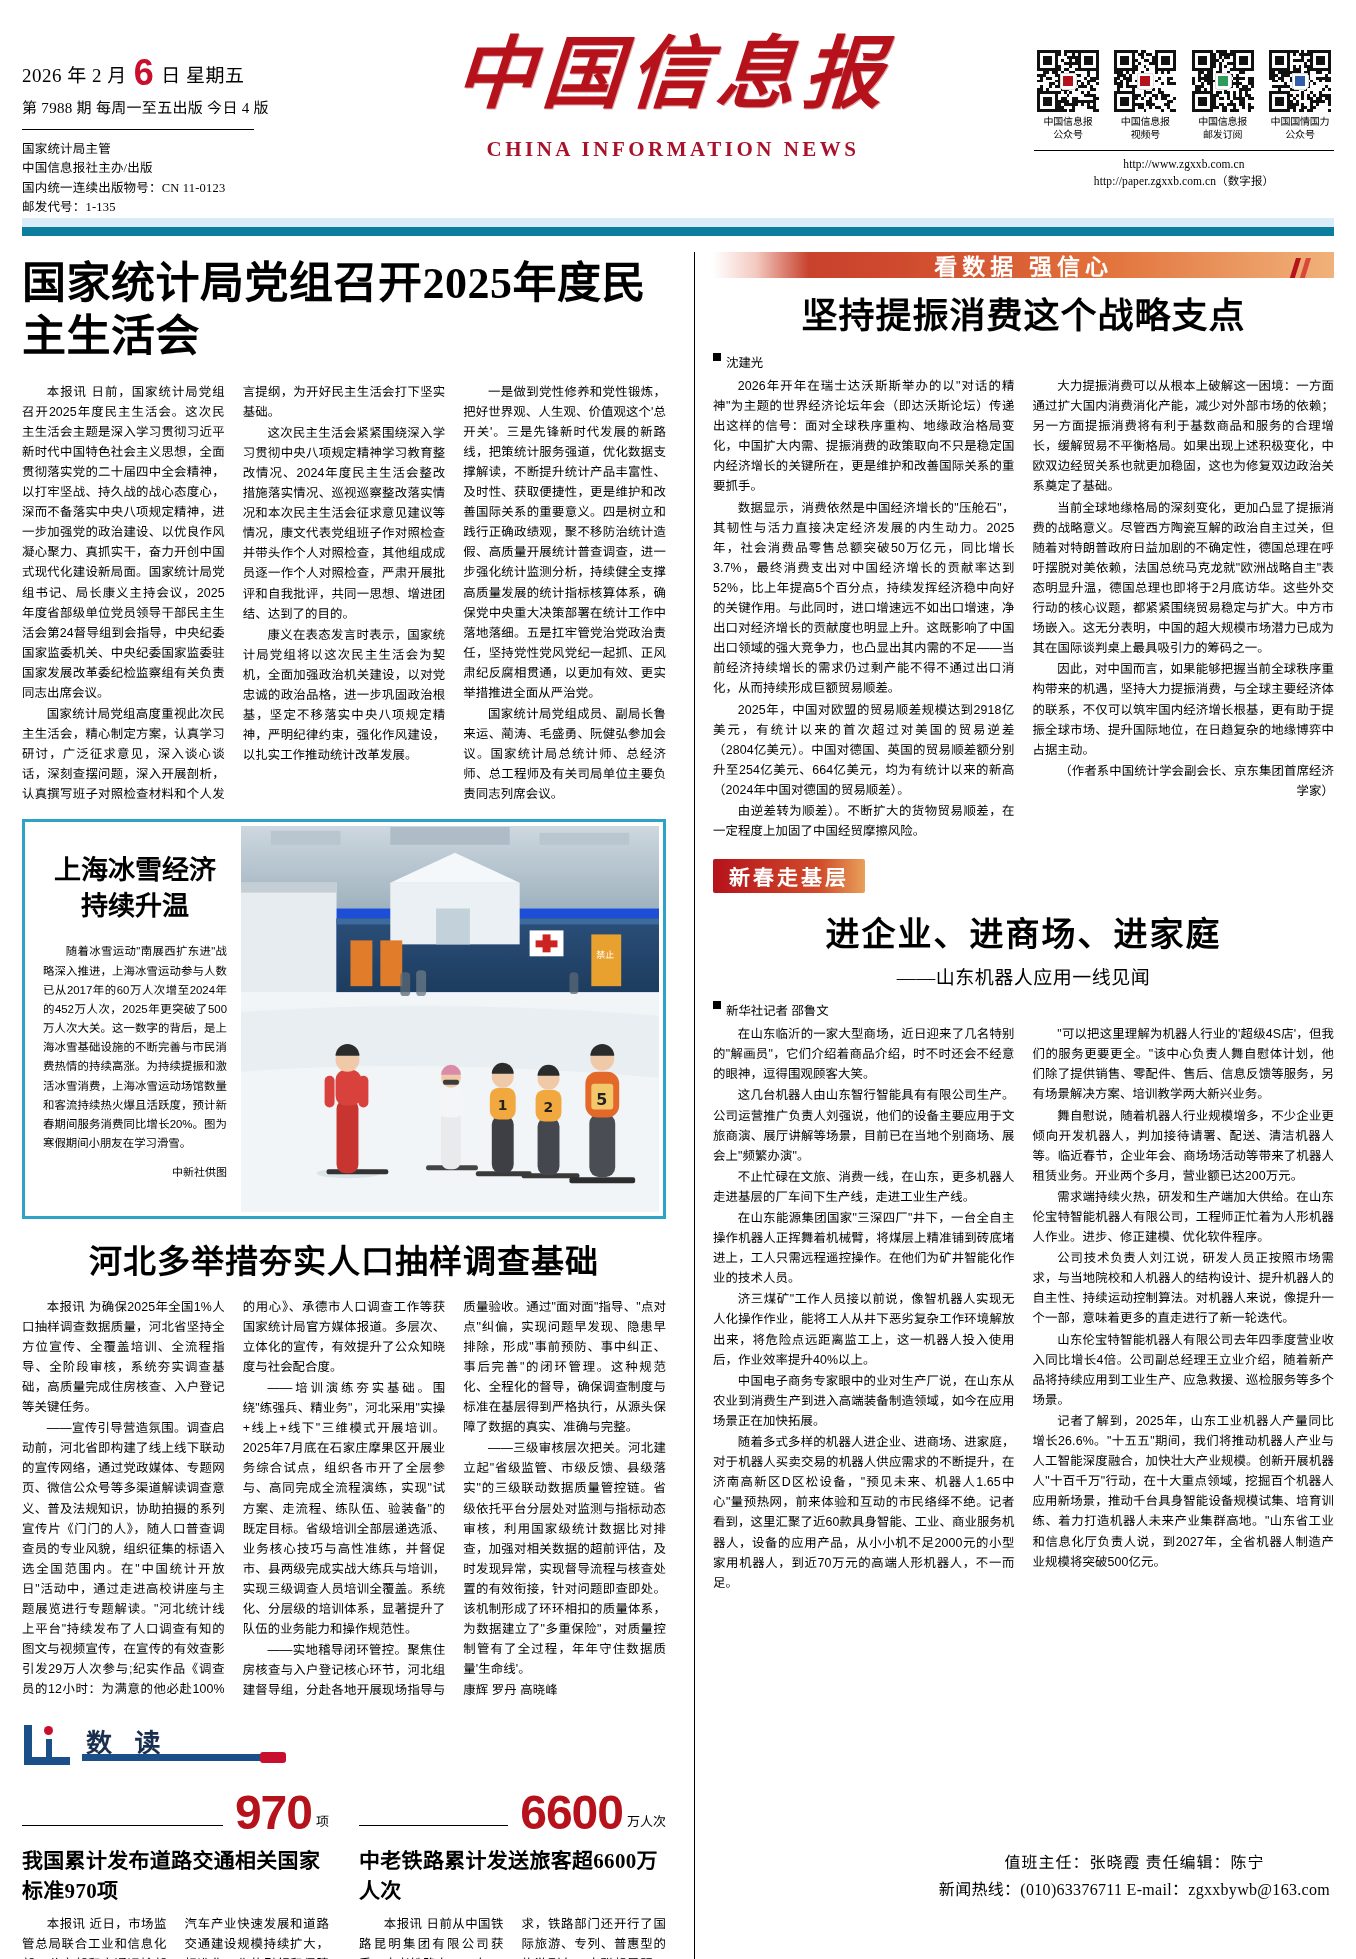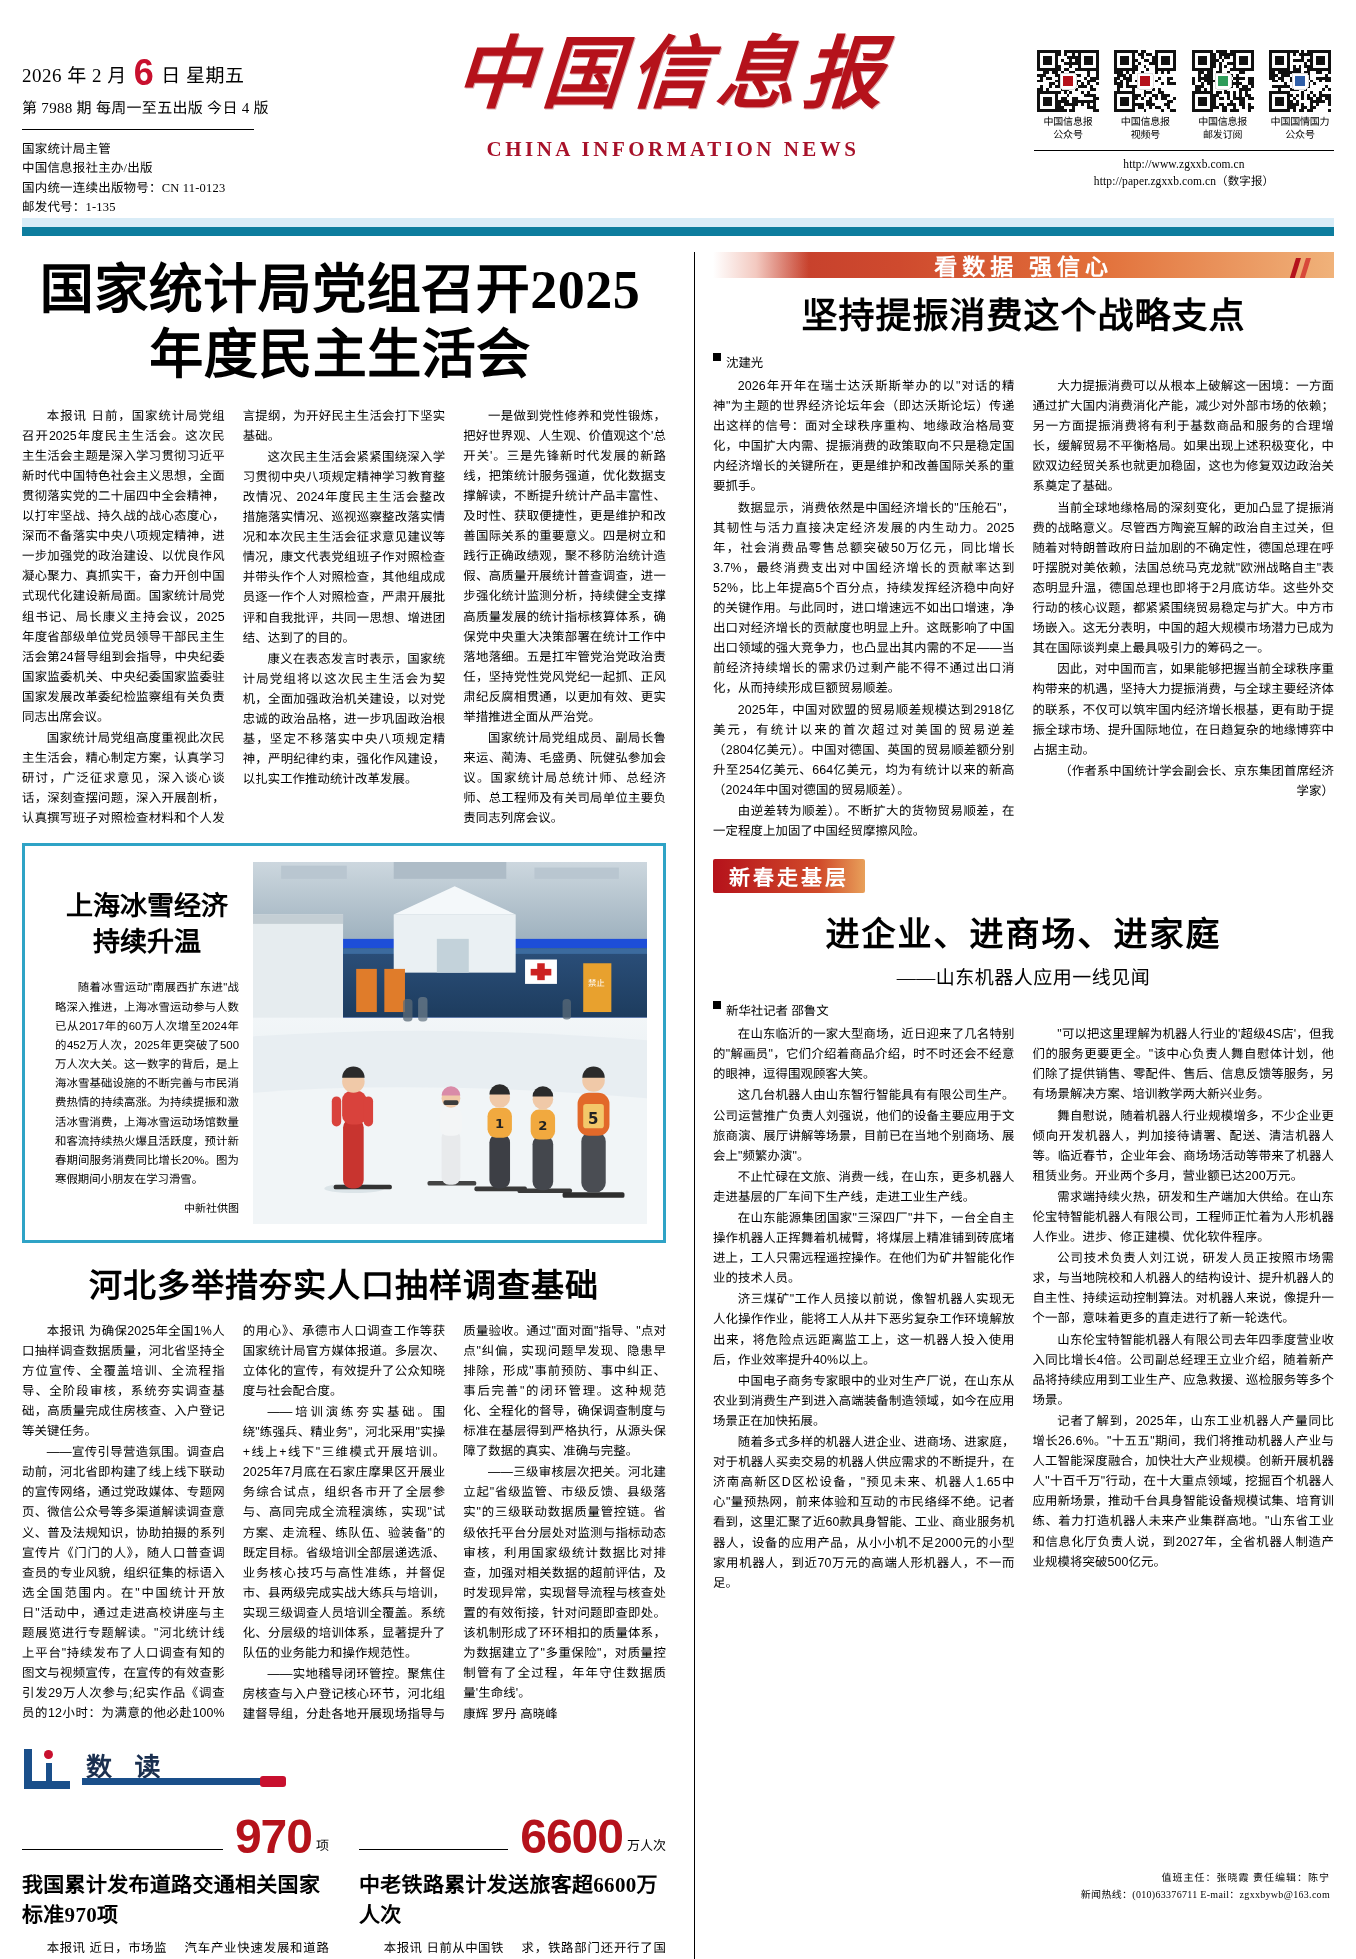--- a/index.html
+++ b/index.html
@@ -61,37 +61,37 @@
 
   
   .content { display: flex; margin-top: 16px; }
   .col-left  { width: 660px; flex: 0 0 660px; padding-right: 16px; }
   .col-sep   { width: 0; border-left: 1px solid #000; margin: 0 12px; }
   .col-right { flex: 1 1 auto; padding-left: 6px; }
 
   
   .lead-headline {
     font-family: "Liberation Serif", serif;
-    font-size: 54px; font-weight: 700; text-align: center;
+    font-size: 44px; font-weight: 700; text-align: left;
     letter-spacing: .5px; line-height: 1.2; margin: 6px 8px 18px 0;
   }
 
   
   .cols3 { column-count: 3; column-gap: 18px; column-rule: none; }
   .cols2 { column-count: 2; column-gap: 18px; }
 
   .body-txt p {
     font-size: 12.4px; line-height: 1.62; text-align: justify;
     text-indent: 2em; margin-bottom: 1px; letter-spacing: .1px;
     font-family: "Liberation Sans", sans-serif;
   }
 
   
   .photo-box {
-    border: 3px solid #2fa3c6; margin: 14px 0 10px 0; padding: 16px;
+    border: 3px solid #2fa3c6; margin: 14px 0 10px 0; padding: 4px;
     display: flex; height: 400px; background: #fff;
   }
   .photo-cap-pane { width: 212px; flex: 0 0 212px; padding: 26px 14px 10px 14px; }
   .photo-cap-title {
     font-family: "Liberation Serif", serif;
     font-size: 27px; font-weight: 700; text-align: center; line-height: 1.35;
     margin-bottom: 18px;
   }
   .photo-cap-body {
     font-size: 11.4px; line-height: 1.68; text-align: justify; text-indent: 2em;
@@ -172,22 +172,22 @@
   }
   .byline {
     font-size: 12.4px; font-family: "Liberation Sans", sans-serif;
     margin-bottom: 5px; display: flex; align-items: flex-start; gap: 5px;
   }
   .byline .sq { display: inline-block; width: 8px; height: 8px; background: #000; }
 
   
   .footer {
     position: absolute; right: 26px; bottom: 56px;
-    text-align: right; font-family: "Liberation Serif", serif;
-    font-size: 10px; line-height: 1.7; letter-spacing: .3px;
+    text-align: center; font-family: "Liberation Serif", serif;
+    font-size: 16px; line-height: 1.7; letter-spacing: .3px;
   }
   .footer .l1 { letter-spacing: 1px; }
 </style>
 </head>
 <body>
 
 <div class="page">
 
   <div class="masthead">
 

